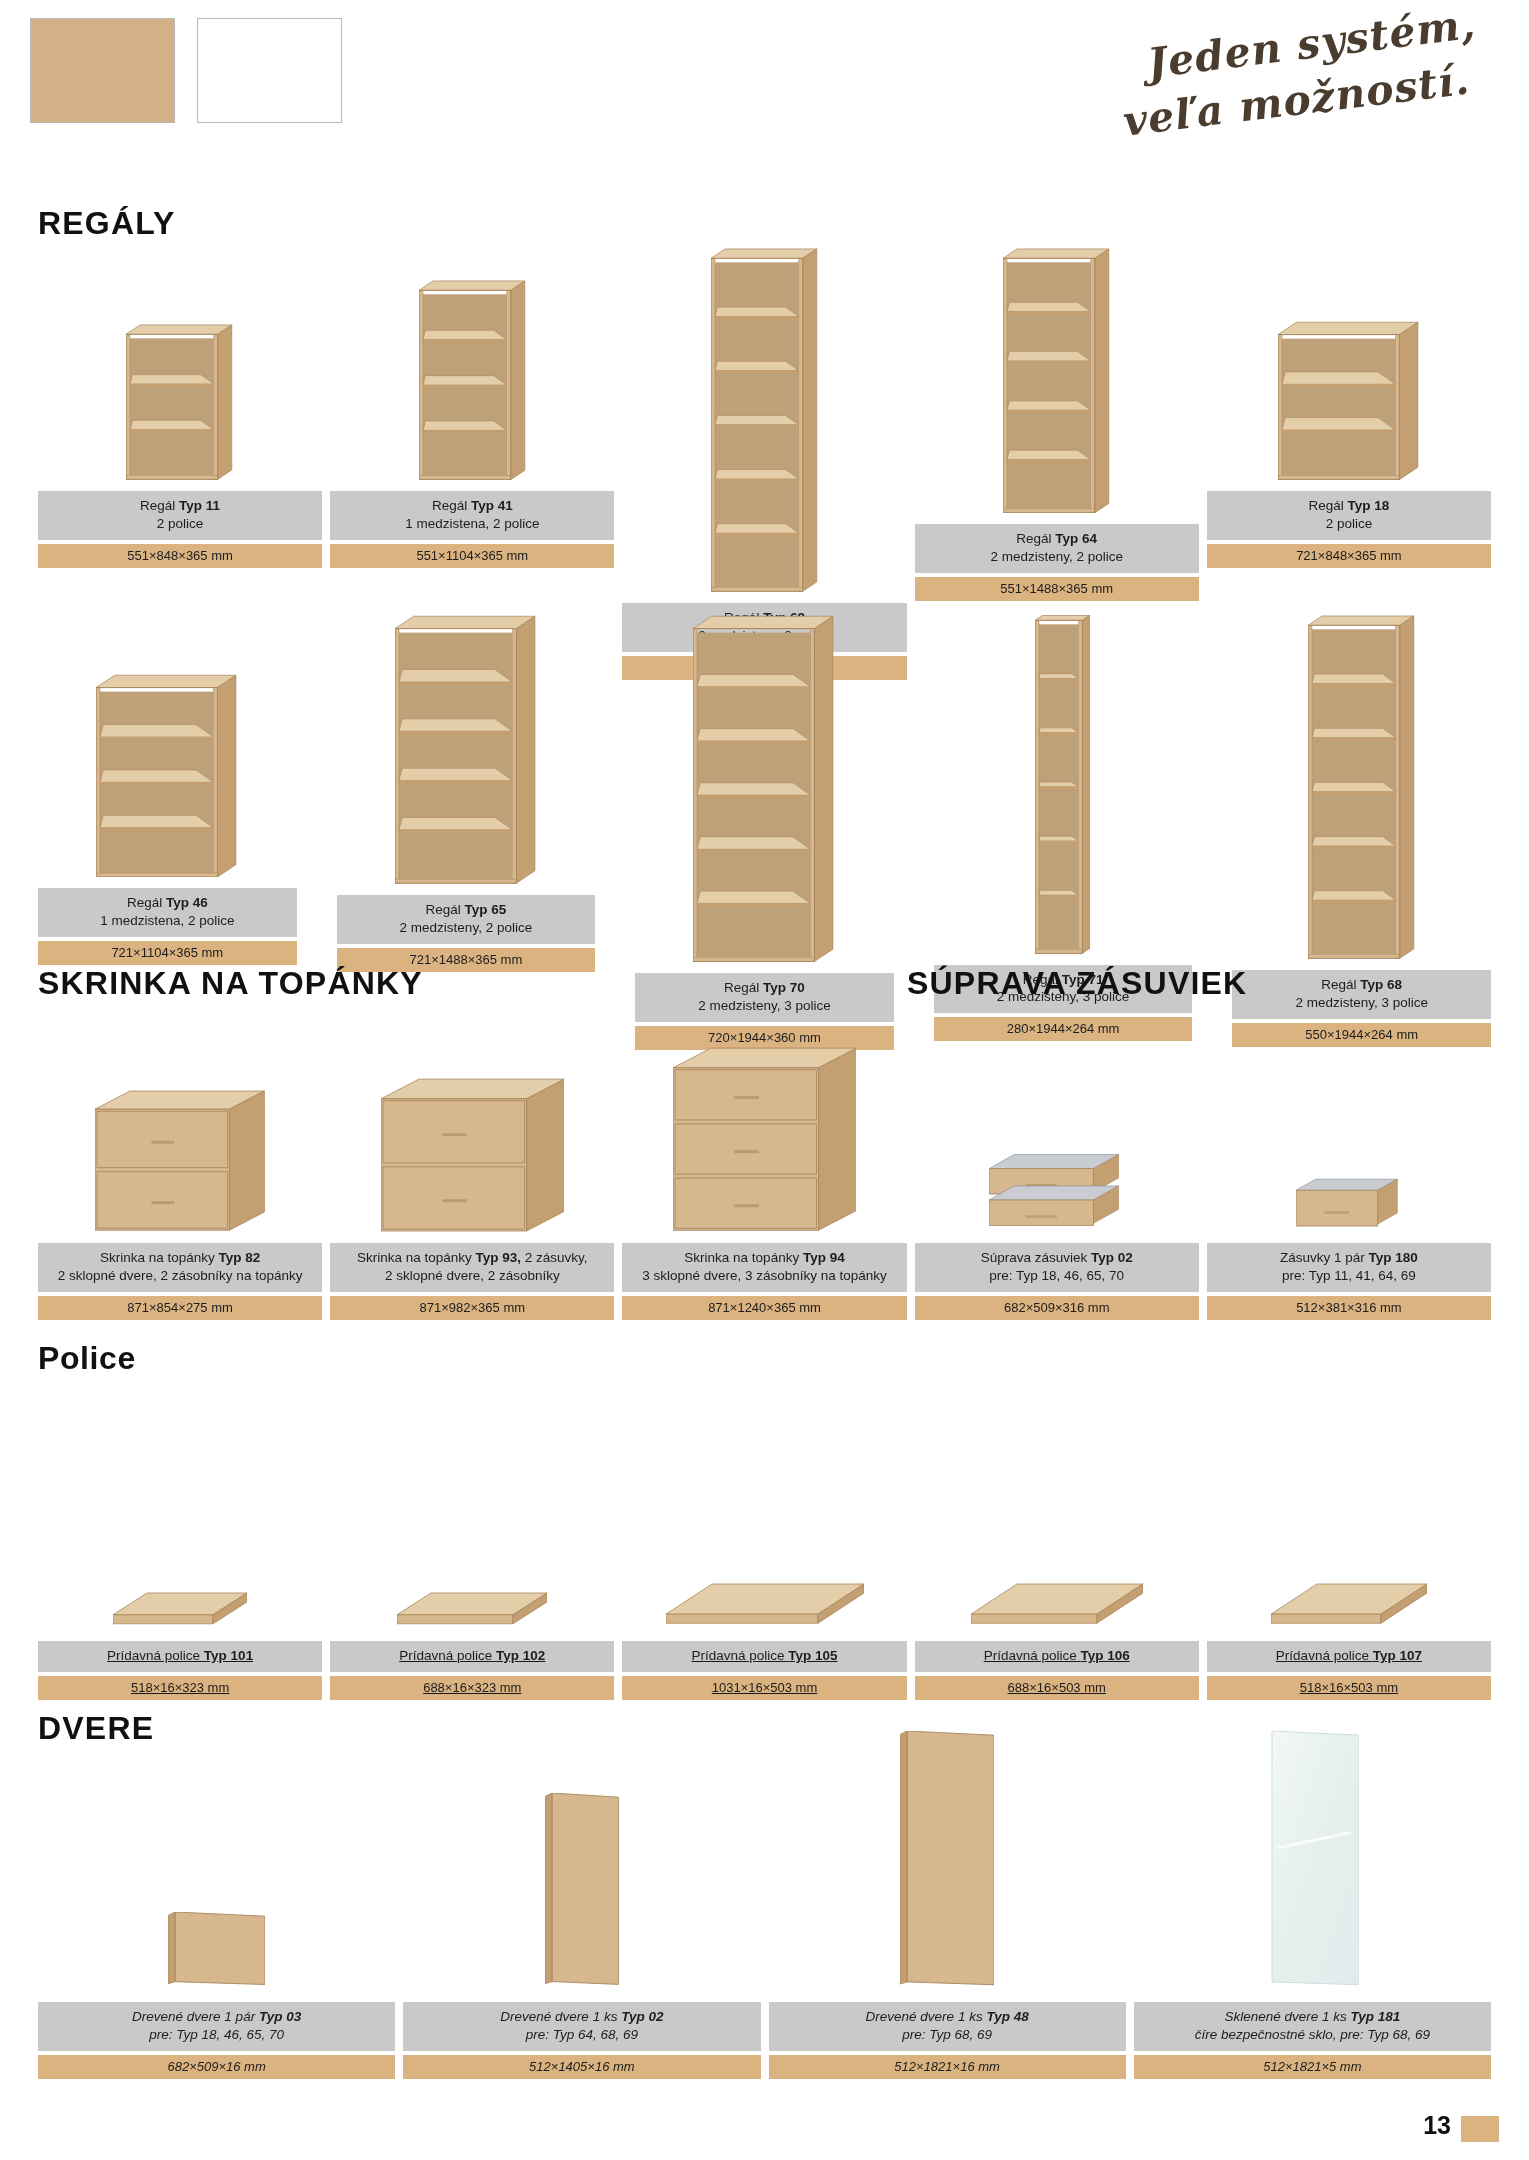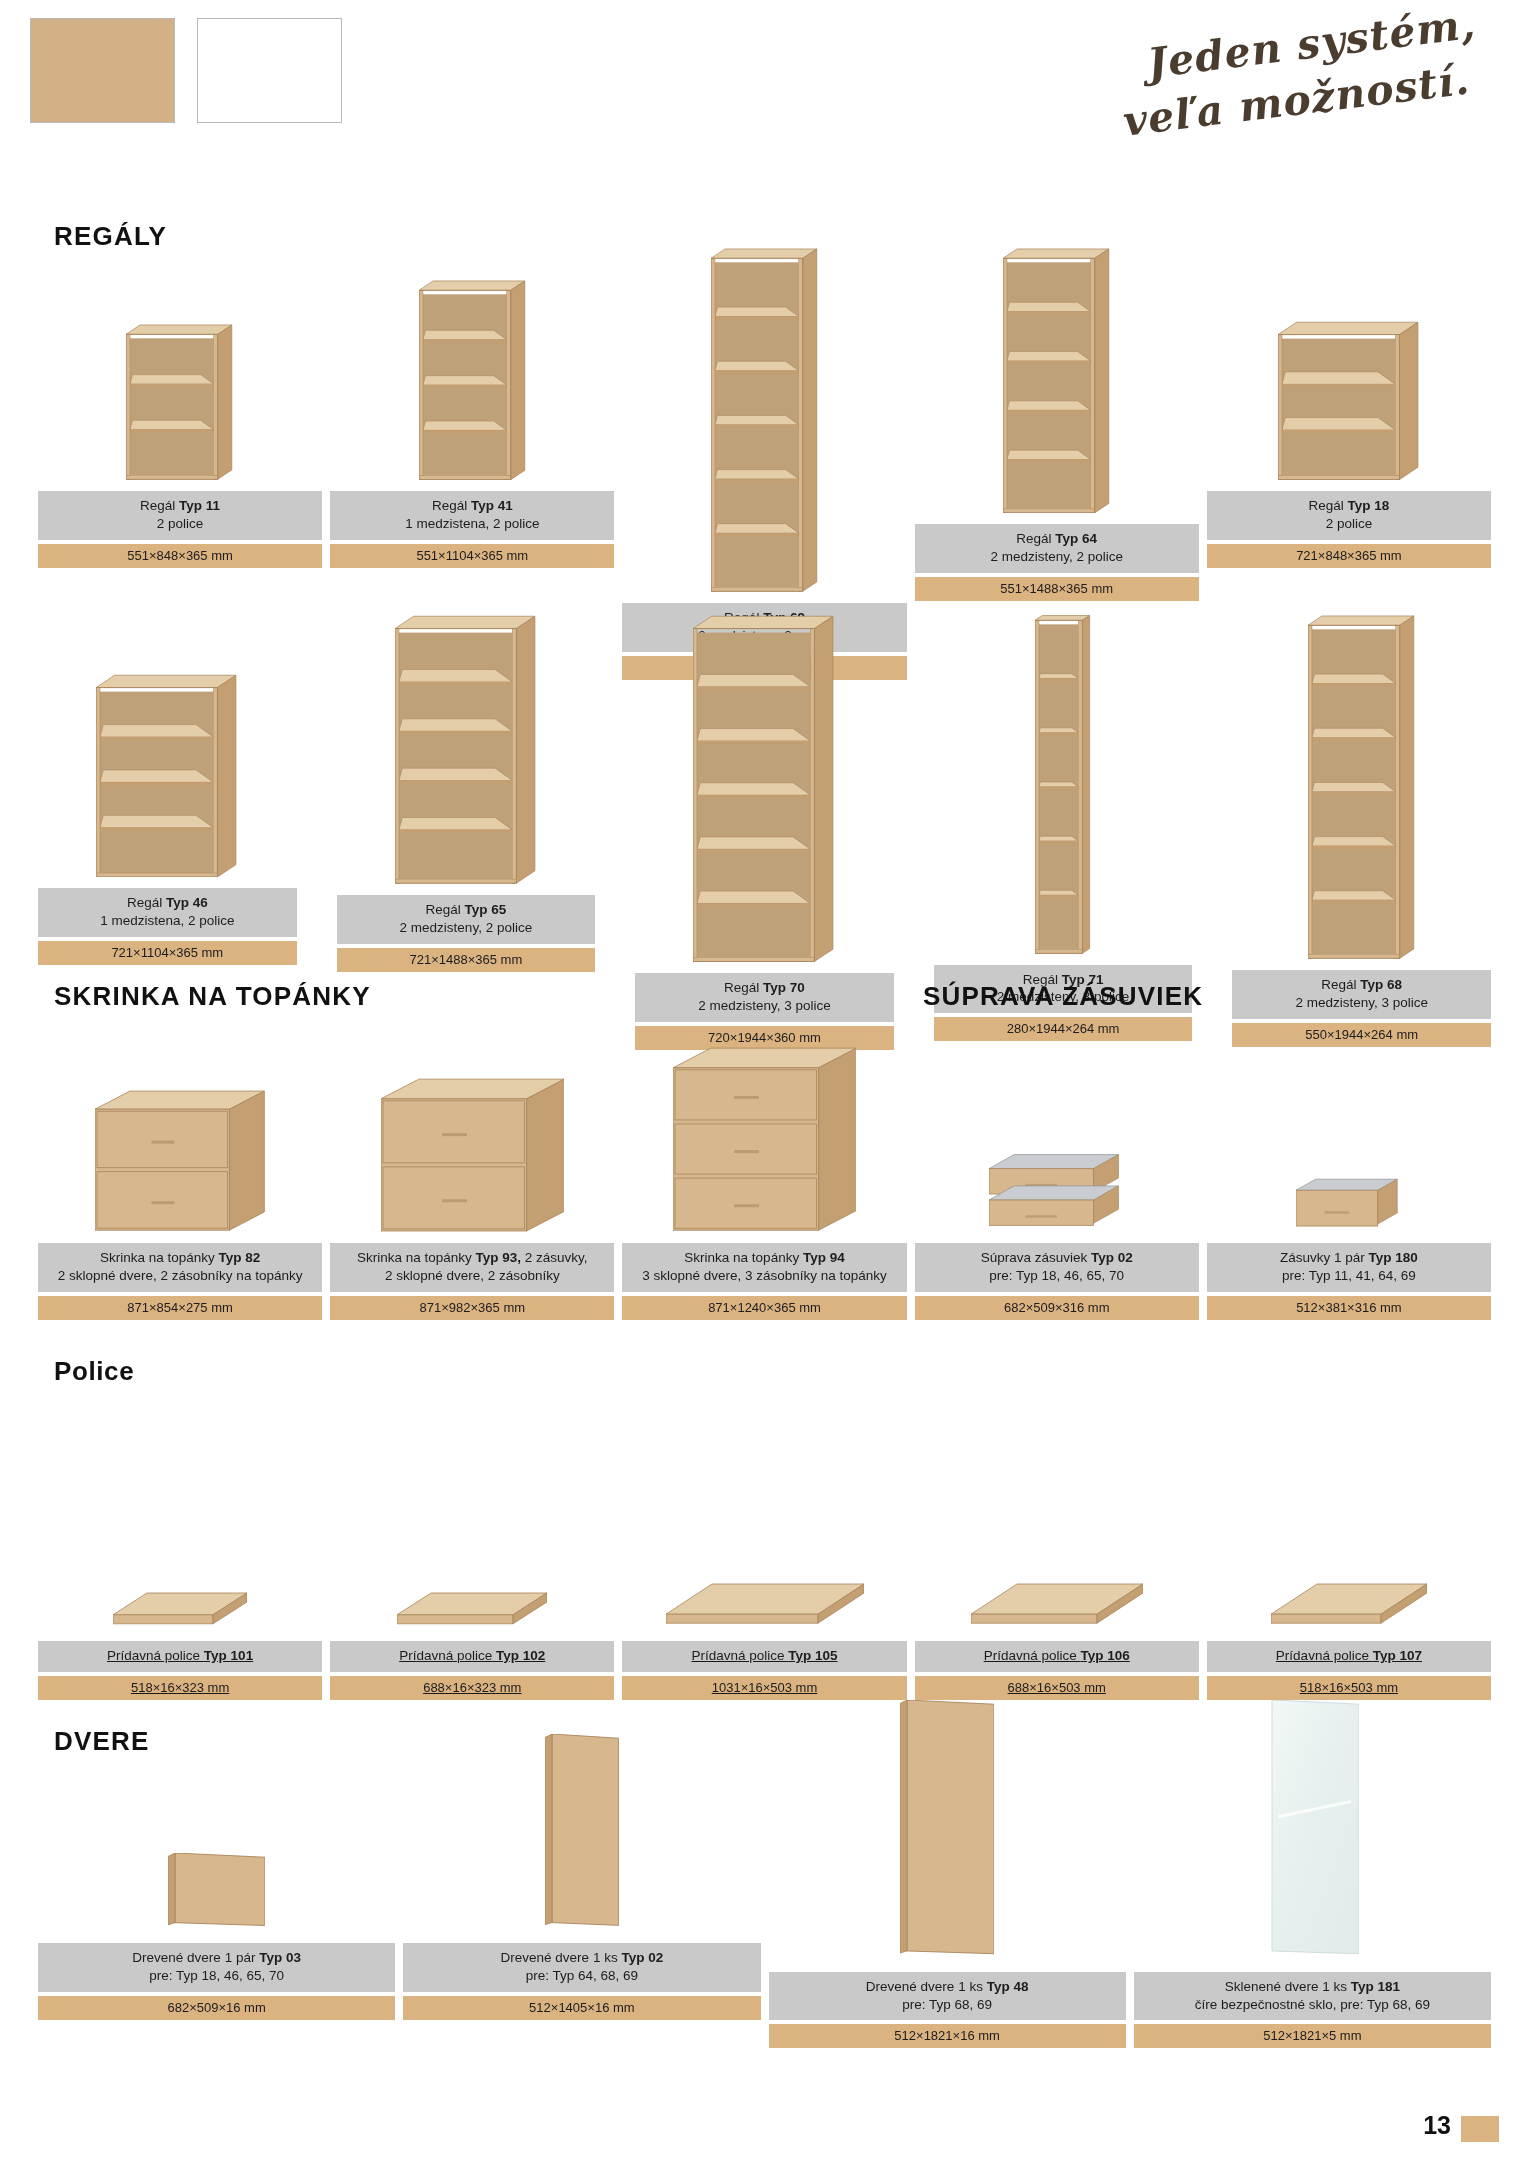--- a/index.html
+++ b/index.html
@@ -35,22 +35,22 @@
     font-style:italic;
     font-weight:700;
     text-align:right;
     line-height:1.0;
   }
   .slogan .l1 { font-size:41px; transform: rotate(-7deg); display:block; letter-spacing:1px; }
   .slogan .l2 { font-size:41px; transform: rotate(-7deg) translateX(-6px); display:block; margin-top:14px; letter-spacing:1px; }
 
   
   h2.section {
-    font-size:26px; font-weight:700; letter-spacing:1.2px;
-    margin:16px; padding:0; color:#111;
+    font-size:32px; font-weight:700; letter-spacing:1.2px;
+    margin:0; padding:0; color:#111;
   }
   h2.section.mixed { text-transform:none; letter-spacing:.6px; }
 
   
   .grid { display:flex; gap:8px; }
   .cell { flex:1 1 0; display:flex; flex-direction:column; }
   .art { flex:1 1 auto; display:flex; align-items:flex-end; justify-content:center; }
   .art svg { display:block; }
   .label {
     background:#c9c9c9; color:#1d1d1d;
@@ -607,21 +607,21 @@
         <div class="label">
           <div><span>Prídavná police </span><b>Typ 107</b></div>
         </div>
         <div class="dims">518×16×503 mm</div>
       </div>
     </div>
 
   <div style="position:absolute; left:38px; top:1710px;">
     <h2 class="section">DVERE</h2>
   </div>
-  <div id="dvere-row" class="grid" style="position:absolute; left:38px; top:1700px; width:1453px; height:320px;">
+  <div id="dvere-row" class="grid" style="position:absolute; left:38px; top:1700px; width:1453px; height:379px;font-style:italic;">
       <div class="cell">
         <div class="art">
           <svg width="96.89999999999999" height="79.5" viewBox="0 0 96.89999999999999 79.5">
     <path d="M7,0 L96.89999999999999,4.2 L96.89999999999999,72.5 L7,69.7 Z" fill="#d7b78d" stroke="#a8855c" stroke-width="0.9"></path>
     <path d="M0,3.5 L7,0 L7,69.7 L0,71.8 Z" fill="#c39f71" stroke="#a8855c" stroke-width="0.8"></path>
   </svg>
         </div>
         <div class="label">
           <div><span>Drevené dvere 1 pár </span><b>Typ 03</b></div>
           <div>pre: Typ 18, 46, 65, 70</div>

